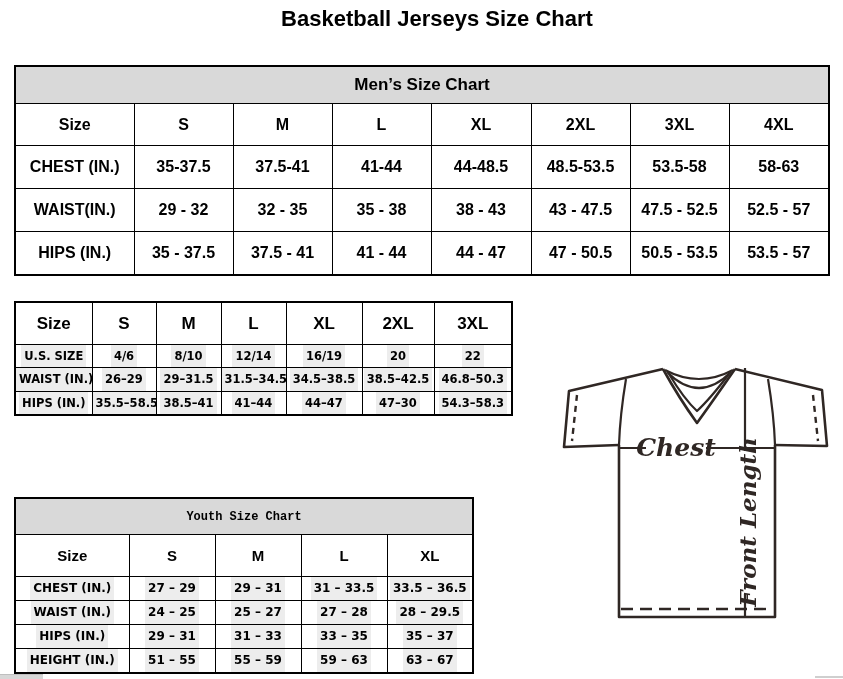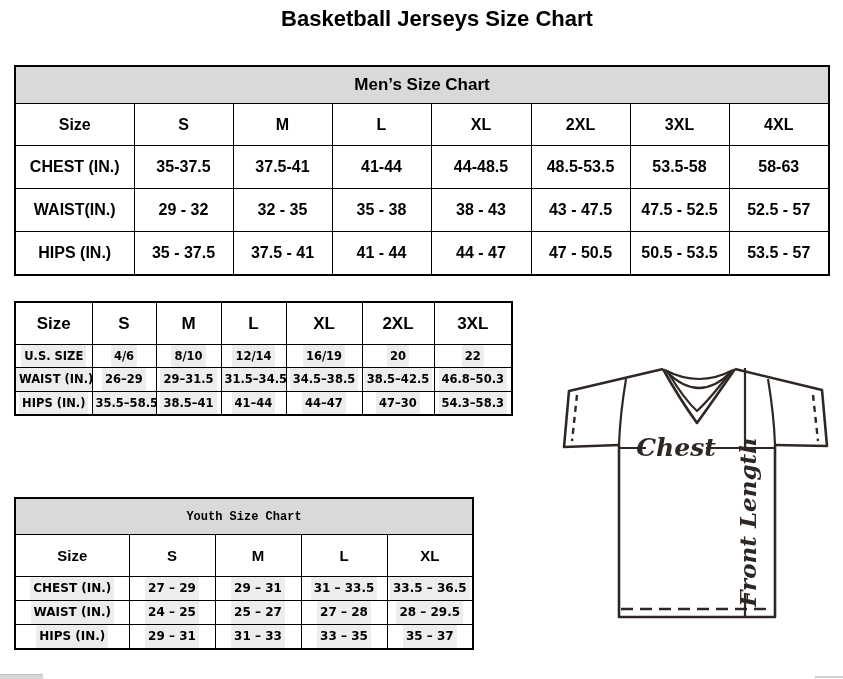--- a/index.html
+++ b/index.html
@@ -234,20 +234,27 @@
     <td><span class="hl">27 – 28</span></td>
     <td><span class="hl">28 – 29.5</span></td>
   </tr>
   <tr class="data-row">
     <td class="row-label"><span class="hl">HIPS (IN.)</span></td>
     <td><span class="hl">29 – 31</span></td>
     <td><span class="hl">31 – 33</span></td>
     <td><span class="hl">33 – 35</span></td>
     <td><span class="hl">35 – 37</span></td>
   </tr>
+  <tr class="data-row">
+    <td class="row-label"><span class="hl">HEIGHT (IN.)</span></td>
+    <td><span class="hl">51 – 55</span></td>
+    <td><span class="hl">55 – 59</span></td>
+    <td><span class="hl">59 – 63</span></td>
+    <td><span class="hl">63 – 67</span></td>
+  </tr>
 </tbody>
   </table>
 
 <svg id="jersey" viewBox="556 358 287 268" aria-hidden="true">
 
   <path class="outline" d="M 619,445 L 619,617 L 775,617 L 775,445"></path>
 
   <path class="outline" d="M 663,369 L 569,391 L 564,447 L 619,445"></path>
   <path class="outline" d="M 735,369 L 822,390 L 827,446 L 775,445"></path>
 

